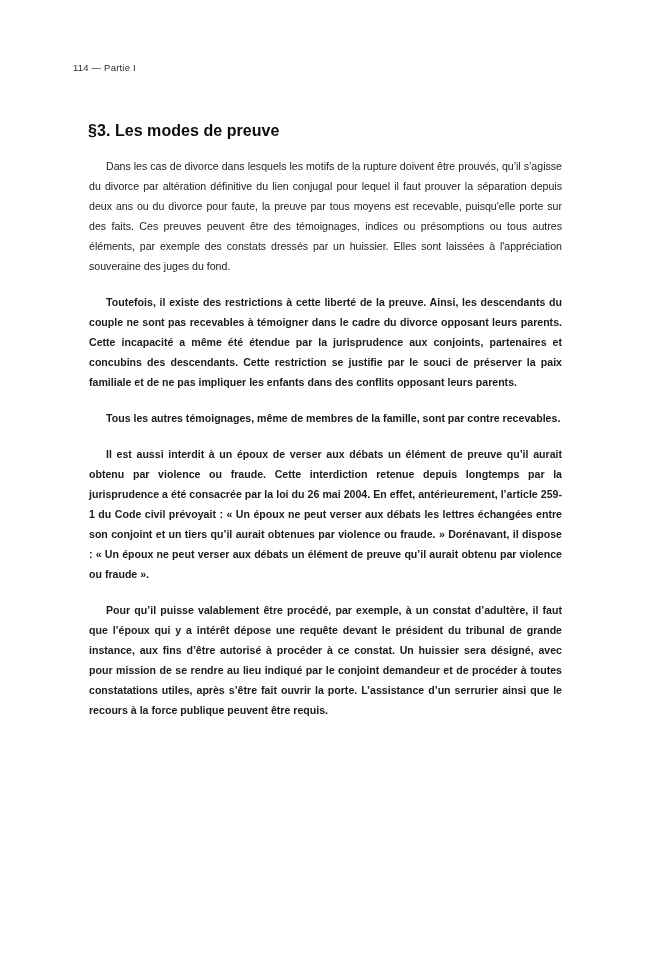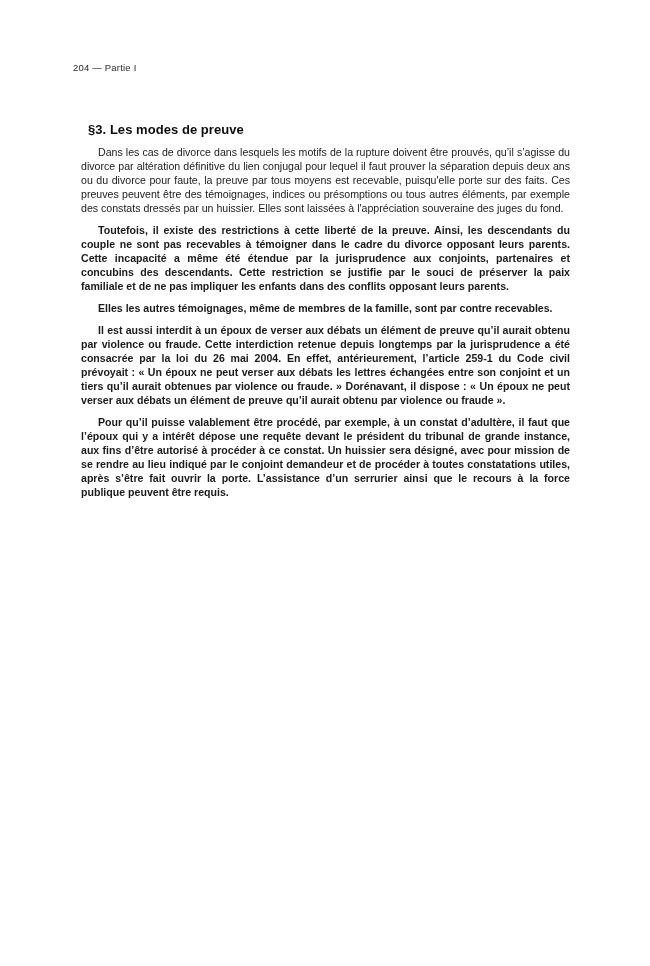--- a/index.html
+++ b/index.html
@@ -27,56 +27,56 @@
     white-space: nowrap;
   }
   .content {
     position: absolute;
     left: 73px;
     top: 122px;
     width: 505px;
   }
   .section-heading {
     margin: 0 0 6px 15px;
-    font-size: 13px;
+    font-size: 16px;
     font-weight: bold;
     color: #0d0d0d;
     letter-spacing: 0.05px;
   }
   p.para {
-    margin: 8px;
+    margin: 16px;
     font-size: 10.6px;
-    line-height: 14px;
+    line-height: 20px;
     text-align: justify;
     text-justify: inter-word;
     text-indent: 17px;
     color: #1b1b1b;
     hyphens: none;
   }
   p.para + p.para {
     margin-top: 1px;
     font-weight: bold;
   }
 </style>
 </head>
 <body>
 
 <div class="page">
 
-  <div class="running-head">204  —  Partie I</div>
+  <div class="running-head">114  —  Partie I</div>
 
   <div class="content">
 
     <h2 class="section-heading">§3. Les modes de preuve</h2>
 
     <p class="para">Dans les cas de divorce dans lesquels les motifs de la rupture doivent être prouvés, qu’il s’agisse du divorce par altération définitive du lien conjugal pour lequel il faut prouver la séparation depuis deux ans ou du divorce pour faute, la preuve par tous moyens est recevable, puisqu'elle porte sur des faits. Ces preuves peuvent être des témoignages, indices ou présomptions ou tous autres éléments, par exemple des constats dressés par un huissier. Elles sont laissées à l'appréciation souveraine des juges du fond.</p>
 
     <p class="para">Toutefois, il existe des restrictions à cette liberté de la preuve. Ainsi, les descendants du couple ne sont pas recevables à témoigner dans le cadre du divorce opposant leurs parents. Cette incapacité a même été étendue par la jurisprudence aux conjoints, partenaires et concubins des descendants. Cette restriction se justifie par le souci de préserver la paix familiale et de ne pas impliquer les enfants dans des conflits opposant leurs parents.</p>
 
-    <p class="para">Elles les autres témoignages, même de membres de la famille, sont par contre recevables.</p>
+    <p class="para">Tous les autres témoignages, même de membres de la famille, sont par contre recevables.</p>
 
     <p class="para">Il est aussi interdit à un époux de verser aux débats un élément de preuve qu’il aurait obtenu par violence ou fraude. Cette interdiction retenue depuis longtemps par la jurisprudence a été consacrée par la loi du 26 mai 2004. En effet, antérieurement, l’article 259-1 du Code civil prévoyait : « Un époux ne peut verser aux débats les lettres échangées entre son conjoint et un tiers qu’il aurait obtenues par violence ou fraude. » Dorénavant, il dispose : « Un époux ne peut verser aux débats un élément de preuve qu’il aurait obtenu par violence ou fraude ».</p>
 
 
     <p class="para">Pour qu’il puisse valablement être procédé, par exemple, à un constat d’adultère, il faut que l’époux qui y a intérêt dépose une requête devant le président du tribunal de grande instance, aux fins d’être autorisé à procéder à ce constat. Un huissier sera désigné, avec pour mission de se rendre au lieu indiqué par le conjoint demandeur et de procéder à toutes constatations utiles, après s’être fait ouvrir la porte. L’assistance d’un serrurier ainsi que le recours à la force publique peuvent être requis.</p>
 
   </div>
 </div>
 
 </body></html>

